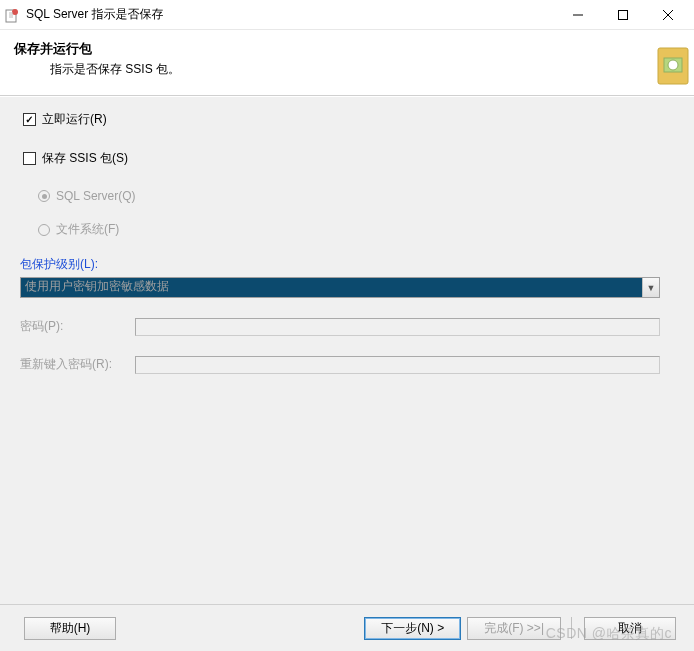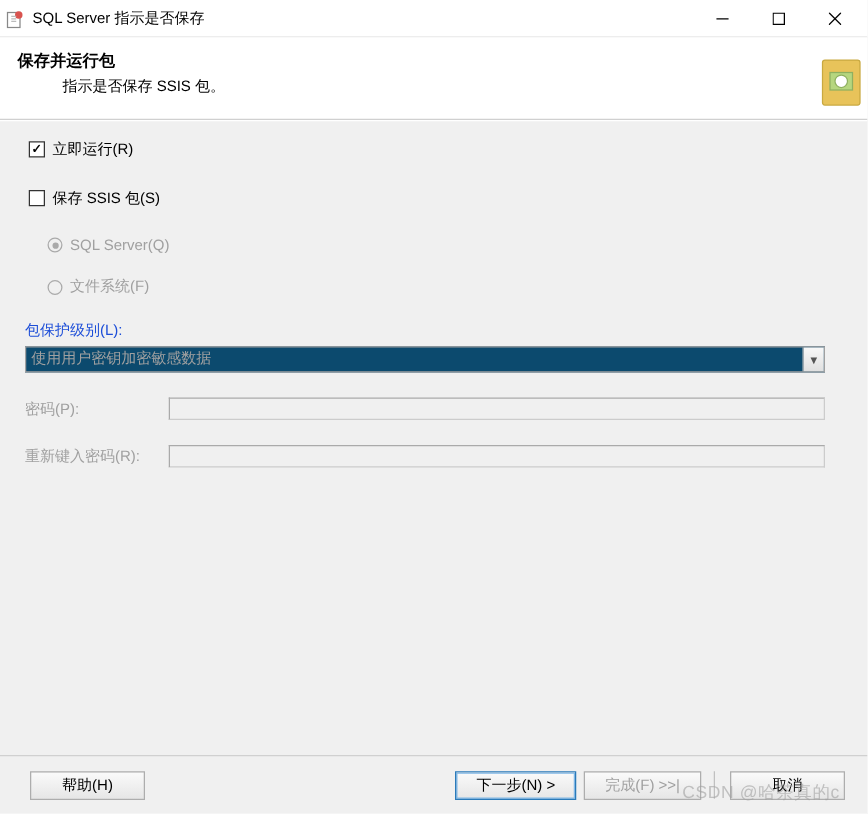--- a/index.html
+++ b/index.html
@@ -154,21 +154,21 @@
       background: linear-gradient(#f8f8f8, #e0e0e0);
       border-left: 1px solid #c0c0c0;
       display: flex;
       align-items: center;
       justify-content: center;
       color: #555;
       font-size: 9px;
     }
     .form-row {
       display: flex;
-      align-items: center;
+      align-items: flex-start;
       margin-top: 20px;
     }
     .form-label {
       width: 115px;
       color: #a0a0a0;
     }
     .form-input {
       height: 18px;
       border: 1px solid #ccc;
       border-top-color: #aaa;

